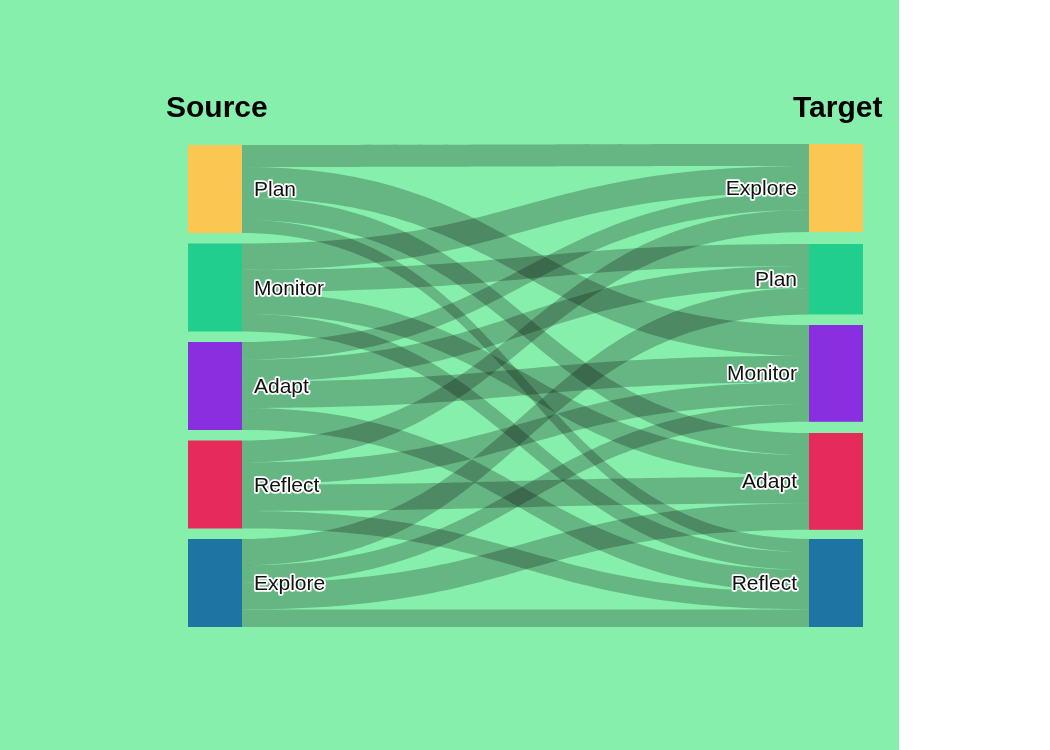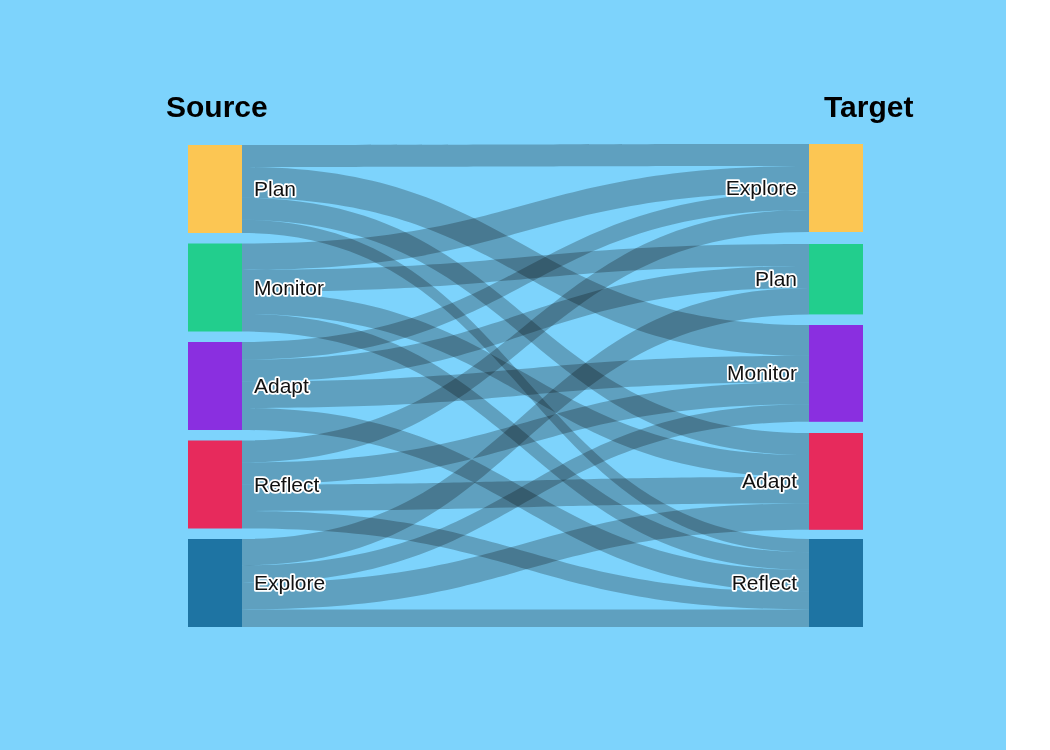--- a/index.html
+++ b/index.html
@@ -6,34 +6,34 @@
     margin: 0;
     padding: 0;
     background: #ffffff;
     width: 1050px;
     height: 750px;
     overflow: hidden;
     font-family: "Liberation Sans", sans-serif;
   }
   .stage {
     position: relative;
-    width: 1006px;
+    width: 899px;
     height: 750px;
-    background: #7dd3fc;
+    background: #86efac;
   }
   .col-header {
     position: absolute;
     top: 90px;
     font-size: 30px;
     font-weight: bold;
     color: #000000;
     white-space: nowrap;
   }
   #source-header { left: 166px; }
-  #target-header { left: 793px; margin-left: 31px; }
+  #target-header { left: 793px; }
   svg.sankey { position: absolute; left: 0; top: 0; }
   .node-label {
     font-family: "Liberation Sans", sans-serif;
     font-size: 21px;
     fill: #111111;
     stroke: #ffffff;
     stroke-width: 3.5px;
     paint-order: stroke;
     stroke-linejoin: round;
   }

